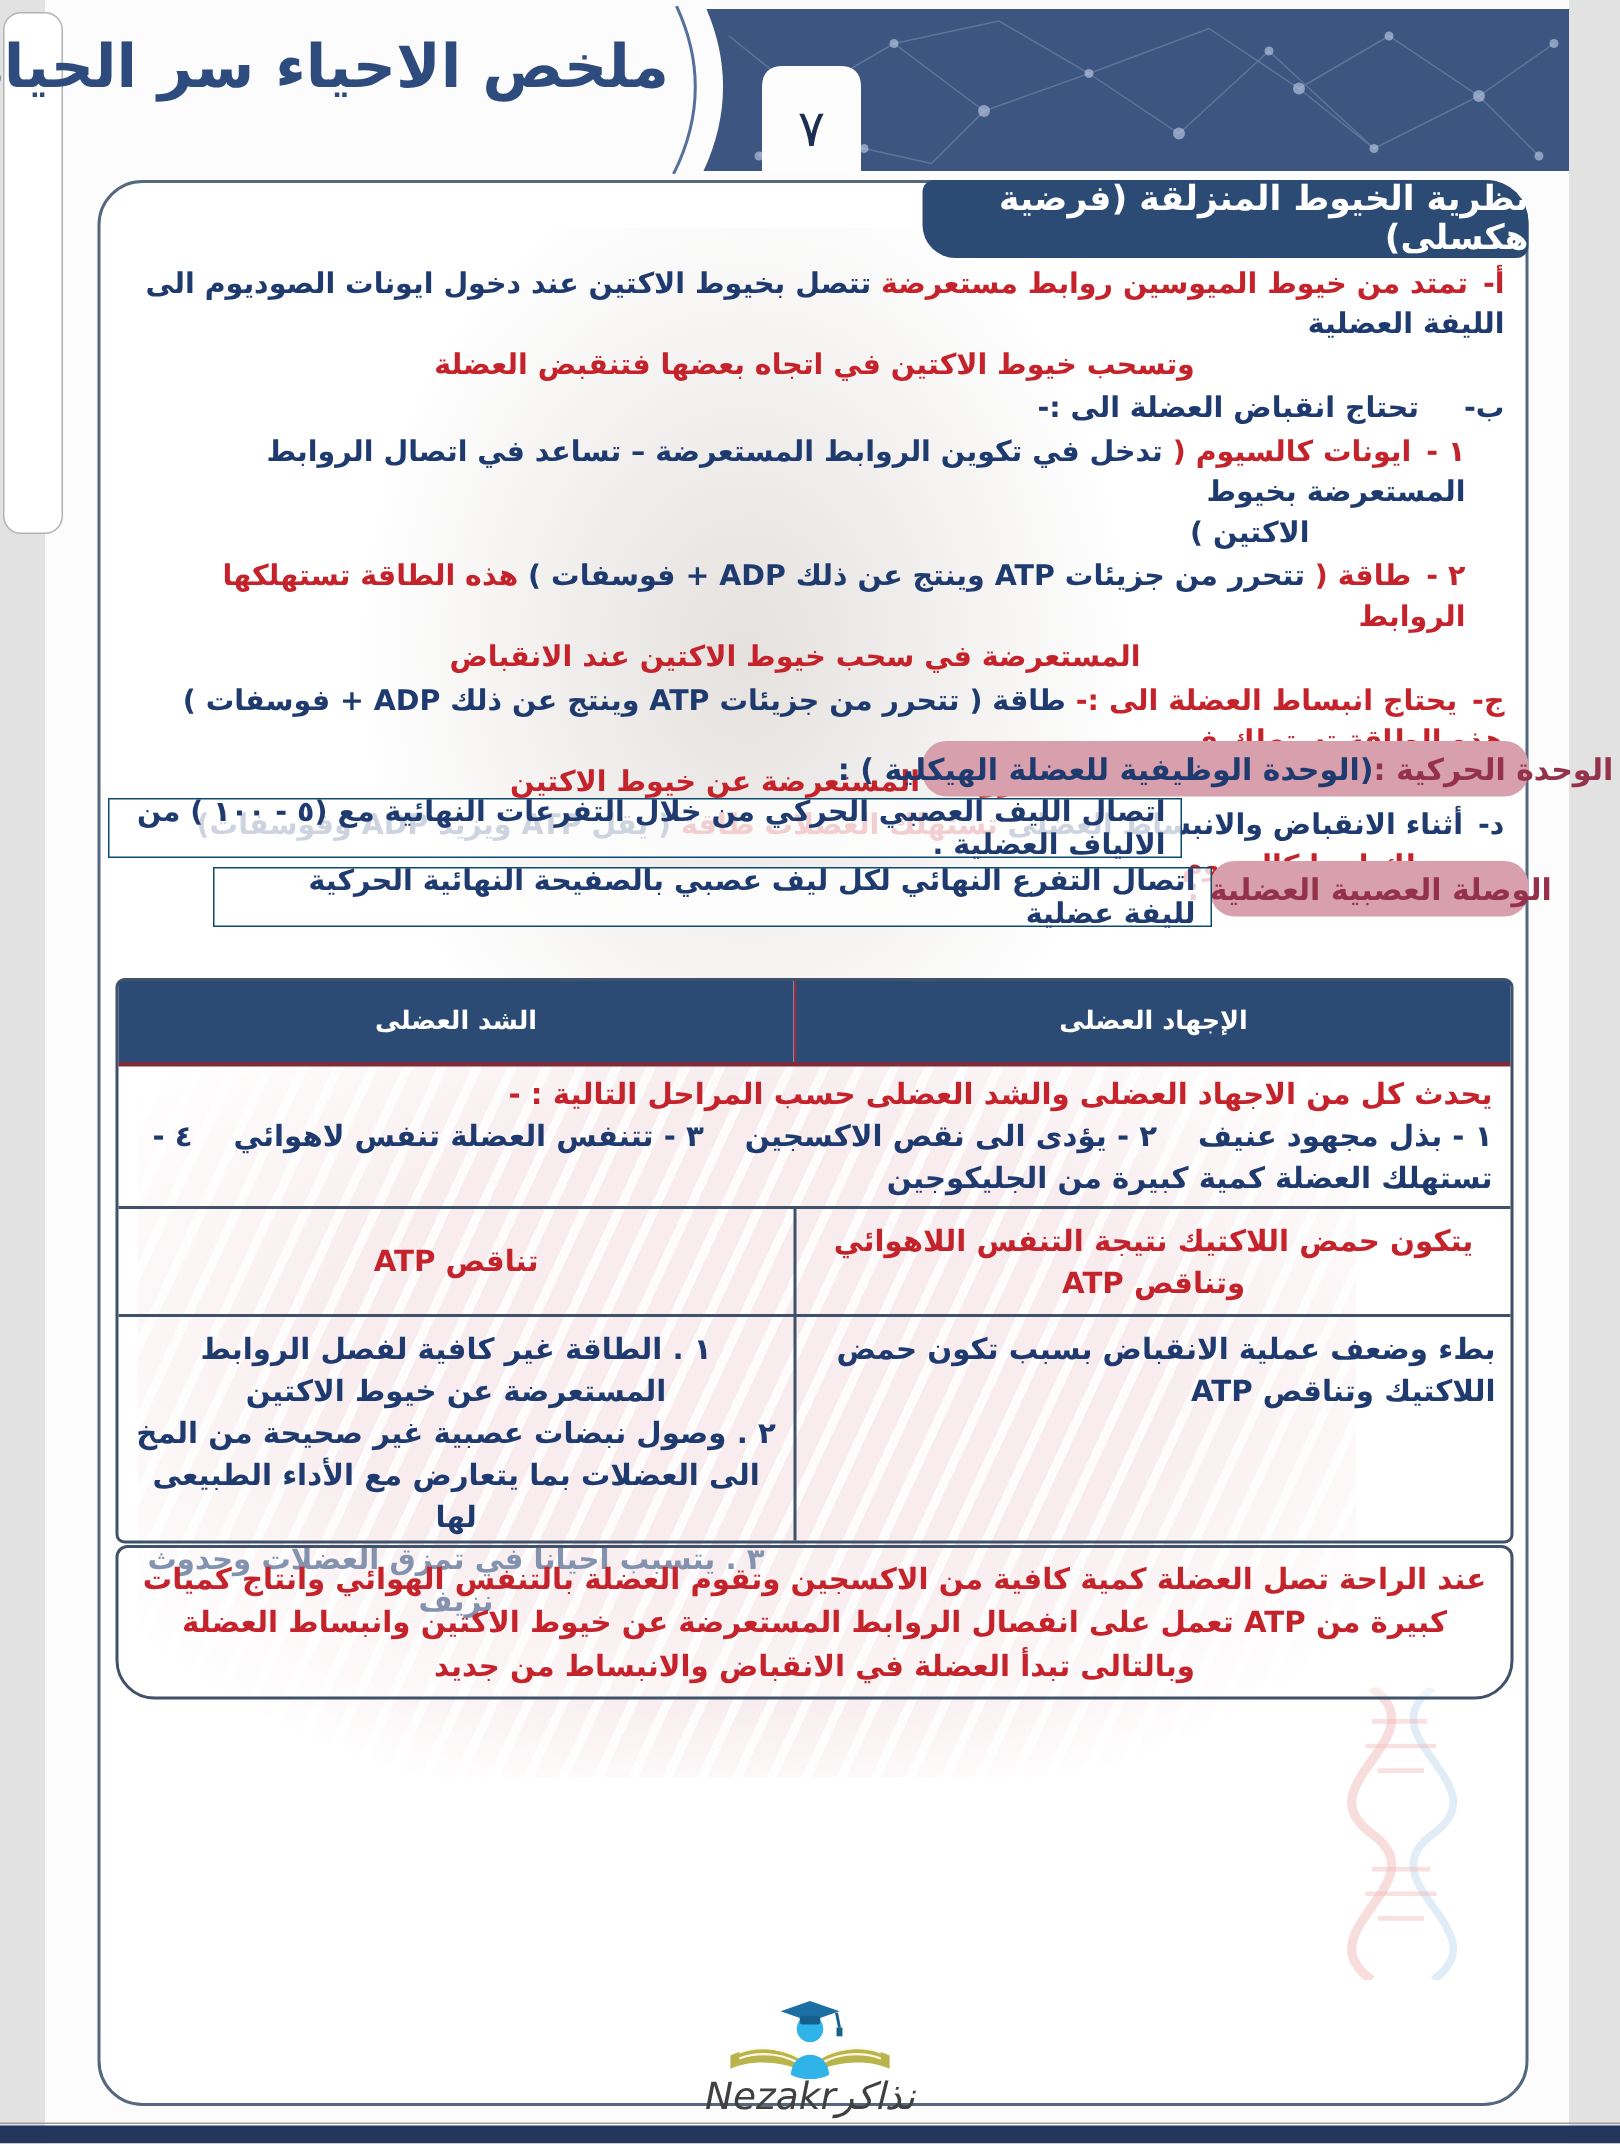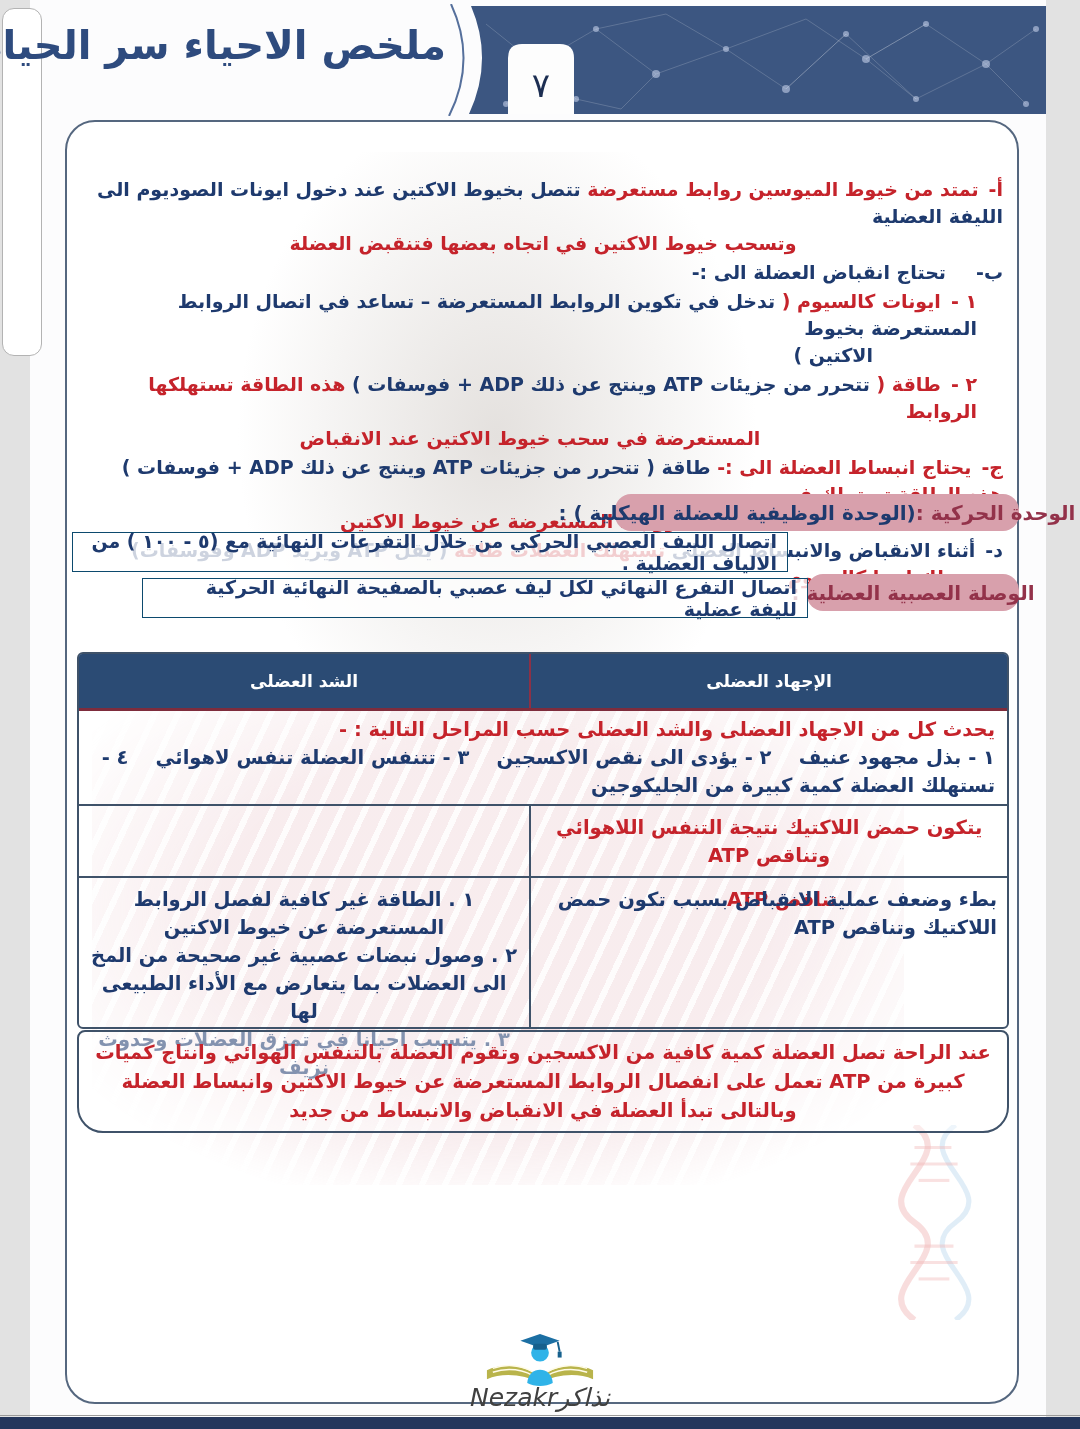--- a/index.html
+++ b/index.html
@@ -55,21 +55,21 @@
     background:var(--headerNavy);font-size:17px;}
   .thead .cell.r{width:51.5%;border-left:2px solid #8c3146;border-radius:0 3px 0 0;}
   .thead .cell.l{width:48.5%;border-radius:3px 0 0 0;}
   .intro-row{height:93px;padding:5px 12px 0 12px;font-size:19.5px;line-height:28px;}
   .intro-row .heading{color:var(--red);text-align:right;}
   .intro-row .steps{color:var(--navy);text-align:right;white-space:pre-wrap;}
   .trow{display:flex;border-top:2px solid var(--borderDark);}
   .trow .cell{padding:8px 10px;font-size:19.5px;line-height:28px;}
   .trow .cell.r{width:51.5%;border-left:2px solid var(--borderDark);}
   .trow .cell.l{width:48.5%;}
-  .row2{height:72px;flex-direction:column;}
+  .row2{height:72px;}
   .row2 .cell{color:var(--red);text-align:center;}
   .row2 .cell.l{display:flex;align-items:center;justify-content:center;}
   .row3{height:151px;}
   .row3 .cell.r{color:var(--navy);text-align:right;}
   .row3 .cell.l{color:var(--navy);}
   .cell-item{text-align:center;}
   .footer-note{position:absolute;left:10px;width:932px;top:908px;min-height:92px;z-index:1;
     border:2px solid var(--borderDark);border-radius:8px 8px 26px 26px;background:rgba(255,255,255,.45);
     color:var(--red);font-size:19.5px;font-weight:bold;line-height:29px;text-align:center;
     direction:rtl;padding:6px 14px;} .c-navy{color:var(--navy);} .c-maroon{color:var(--maroon);}
@@ -128,20 +128,21 @@
       <g stroke="rgba(228,120,120,0.4)" stroke-width="3">
         <line x1="30" y1="22" x2="66" y2="22"></line>
           <line x1="26" y1="38" x2="72" y2="38"></line>
         <line x1="34" y1="54" x2="64" y2="54"></line>
           <line x1="30" y1="118" x2="68" y2="118"></line>
         <line x1="26" y1="134" x2="72" y2="134"></line>
           <line x1="34" y1="150" x2="64" y2="150"></line>
       </g>
     </svg>
 
+    <div class="title-badge">نظرية الخيوط المنزلقة (فرضية هكسلى)</div>
 
     <div class="theory">
         <div class="tline right"><span class="marker" style="color: var(--red);">أ-</span><span style="color: var(--red);">تمتد من خيوط الميوسين روابط مستعرضة </span><span style="color: var(--navy);">تتصل بخيوط الاكتين عند دخول ايونات الصوديوم الى الليفة العضلية </span></div>
         <div class="tline center last"><span style="color: var(--red);">وتسحب خيوط الاكتين في اتجاه بعضها فتنقبض العضلة </span></div>
         <div class="tline right last"><span class="marker" style="color: var(--navy); margin-left: 30px;">ب-</span><span style="color: var(--navy);">تحتاج انقباض العضلة الى :- </span></div>
         <div class="tline right" style="padding-right: 26px;"><span class="marker" style="color: var(--red);">١ -</span><span style="color: var(--red);">ايونات كالسيوم ( </span><span style="color: var(--navy);">تدخل في تكوين الروابط المستعرضة – تساعد في اتصال الروابط المستعرضة بخيوط </span></div>
         <div class="tline right-indent last" style="padding-right: 130px;"><span style="color: var(--navy);">الاكتين ) </span></div>
         <div class="tline right" style="padding-right: 26px;"><span class="marker" style="color: var(--red);">٢ -</span><span style="color: var(--red);">طاقة ( </span><span style="color: var(--navy);">تتحرر من جزيئات ATP وينتج عن ذلك ADP + فوسفات ) </span><span style="color: var(--red);">هذه الطاقة تستهلكها الروابط </span></div>
         <div class="tline center last" style="padding-right: 26px;"><span style="color: var(--red);">المستعرضة في سحب خيوط الاكتين عند الانقباض </span></div>
         <div class="tline right"><span class="marker" style="color: var(--red);">ج-</span><span style="color: var(--red);">يحتاج انبساط العضلة الى :- </span><span style="color: var(--navy);">طاقة ( تتحرر من جزيئات ATP وينتج عن ذلك ADP + فوسفات ) </span><span style="color: var(--red);">هذه الطاقة تستهلك في </span></div>

